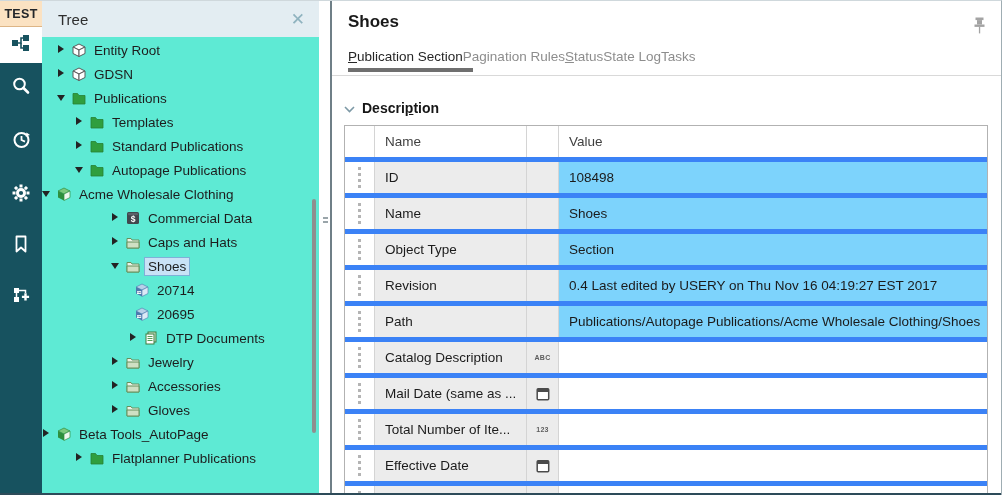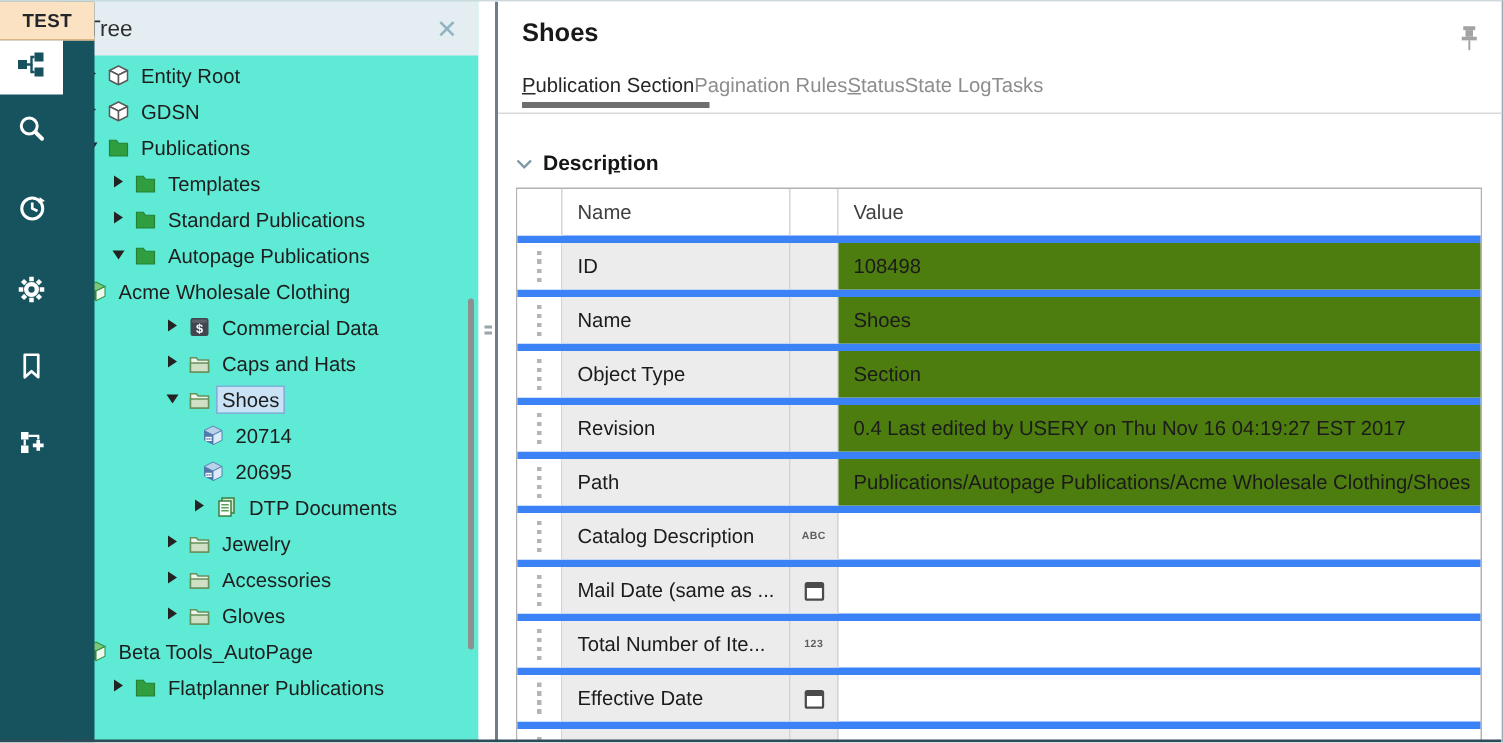--- a/index.html
+++ b/index.html
@@ -2,21 +2,21 @@
 <html><head>
 <meta charset="utf-8">
 <style>
   html,body{margin:0;padding:0;background:#e8e8e8;}
   .app{position:relative;width:1002px;height:495px;box-sizing:border-box;overflow:hidden;
        background:#fff;font-family:"Liberation Sans",sans-serif;
        border-top:1px solid #cfd8dc;border-right:1px solid #9fadb3;}
   .bottom-line{position:absolute;left:0;right:0;bottom:0;height:2px;background:#2d4b59;z-index:40;}
 
   
-  .sidebar{position:absolute;left:0;top:0;width:63px;height:100%;background:#17525f;z-index:5;}
+  .sidebar{position:absolute;left:0;top:0;width:42px;height:100%;background:#17525f;z-index:5;}
   .env{height:25px;background:#fbe2c2;border-bottom:1px solid #ddb586;color:#23262a;
        font-weight:bold;font-size:12.5px;display:flex;align-items:center;justify-content:center;letter-spacing:.3px;}
   .nav{position:absolute;left:0;width:42px;height:36px;display:flex;align-items:center;justify-content:center;cursor:pointer;}
   .nav.sel{background:#fff;}
 
   
   .treepanel{position:absolute;left:42px;top:0;width:277px;height:100%;background:#5eead4;border-right:1px solid #e4e9ec;}
   .tp-head{height:36px;background:#e3edf2;display:flex;align-items:center;padding:0 10px 0 16px;}
   .tp-title{font-size:15px;color:#2e2e2e;flex:1;}
   .tp-close{font-size:17px;color:#8fb3bf;cursor:pointer;line-height:1;padding:0 4px;}
@@ -53,21 +53,21 @@
   
   .tablewrap{position:absolute;left:14px;right:13px;top:124px;border:1px solid #b2b2b2;background:#fff;}
   .thead,.trowm{display:flex;}
   .thead{height:31px;background:#fff;font-size:13.5px;color:#3f3f3f;}
   .trowm{height:31px;border-top:5px solid #3b82f6;font-size:13.5px;color:#1b1b1b;}
   .ch{width:29px;border-right:1px solid #d4d4d4;display:flex;align-items:center;justify-content:center;flex:0 0 auto;background:#fff;}
   .cn{width:141px;border-right:1px solid #d4d4d4;display:flex;align-items:center;padding-left:10px;position:relative;flex:0 0 auto;}
   .ct{width:31px;border-right:1px solid #d4d4d4;display:flex;align-items:center;justify-content:center;flex:0 0 auto;}
   .cv{flex:1;display:flex;align-items:center;padding-left:10px;position:relative;}
   .trowm .cn,.trowm .ct{background:#ececec;}
-  .trowm.ro .cv{background:#4d7c0f;}
+  .trowm.ro .cv{background:#7dd3fc;}
   .dots{width:3px;height:21px;background:repeating-linear-gradient(to bottom,#b4b4b4 0 3px,transparent 3px 6px);}
   .menu-dots{position:absolute;right:8px;top:5px;cursor:pointer;}
   .titype{font-size:7px;font-weight:bold;color:#5d5d5d;letter-spacing:.3px;}
 </style>
 </head>
 <body>
 
 <div class="app">
 
   <div class="sidebar">

